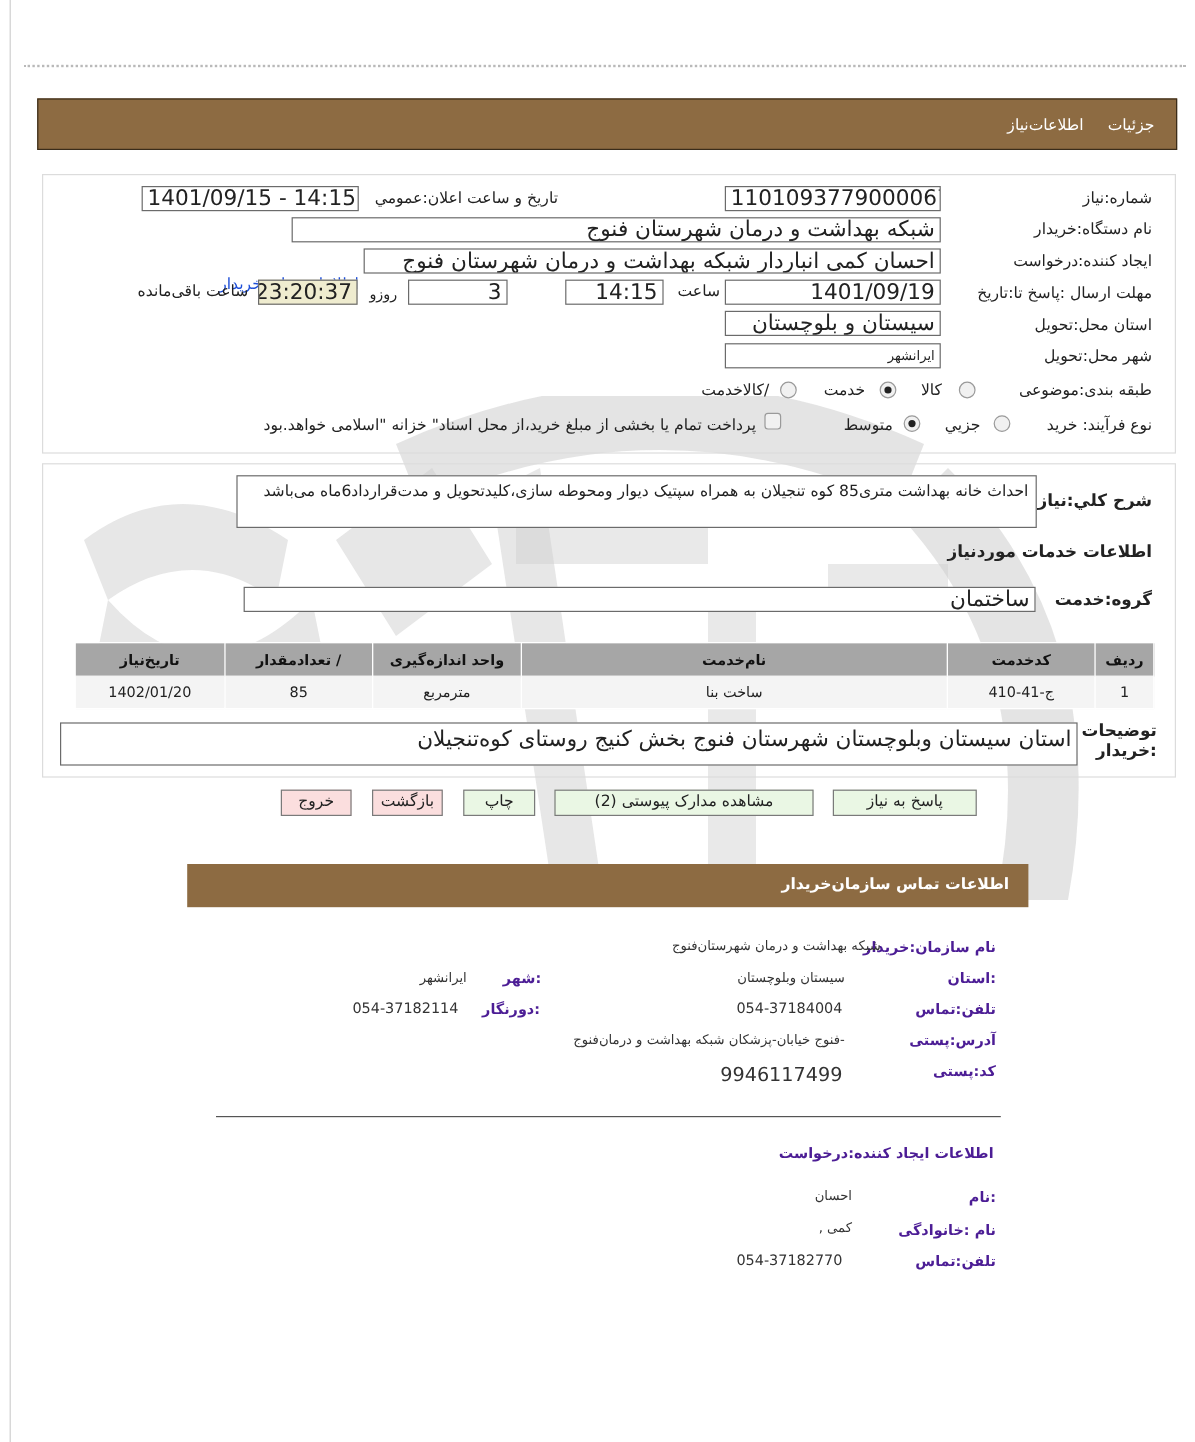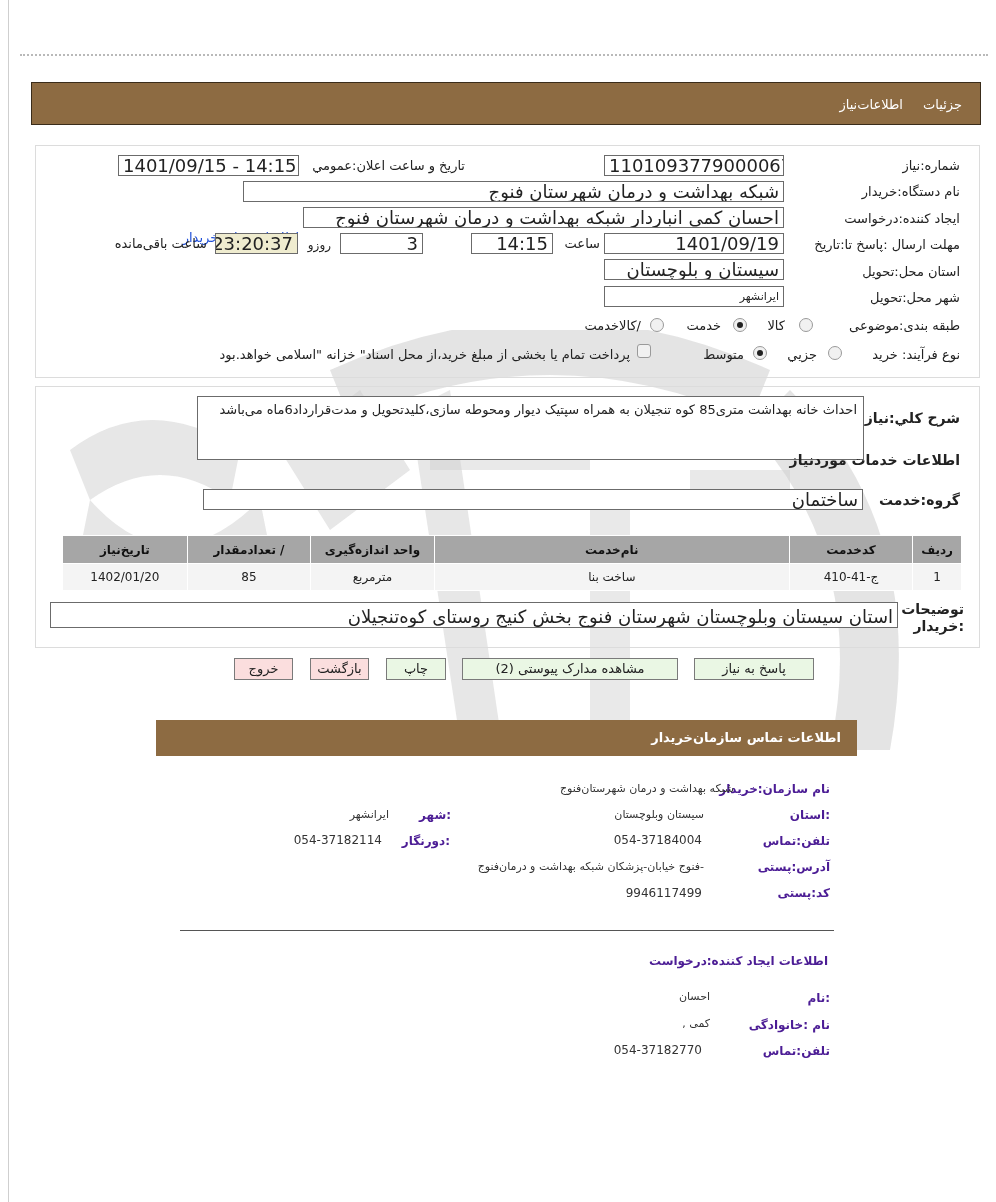--- a/index.html
+++ b/index.html
@@ -31,21 +31,21 @@
   .fld.ltr { text-align: right; direction: ltr; }
   .fld.countdown { background: #efeccf; text-align: center; }
   .link { color: #1d4ed8; margin-top: 20px; }
 
   .radio { position: absolute; width: 14px; height: 14px; border-radius: 50%; border: 1px solid #9a9a9a; background: #f1f1f1; }
   .radio.on::after { content: ""; position: absolute; left: 3px; top: 3px; width: 6px; height: 6px; border-radius: 50%; background: #222; }
   .check { position: absolute; width: 14px; height: 14px; border: 1px solid #9a9a9a; border-radius: 3px; background: #f1f1f1; }
 
   .bold-lbl { position: absolute; direction: rtl; font-weight: bold; font-size: 14px; white-space: nowrap; }
 
-  .desc-box { position: absolute; left: 197px; top: 396px; width: 667px; height: 64px; border: 1px solid #6b6b6b; background: #fff;
+  .desc-box { position: absolute; left: 197px; top: 396px; width: 667px; height: 44px; border: 1px solid #6b6b6b; background: #fff;
               direction: rtl; text-align: right; padding: 4px 6px; font-size: 13px; line-height: 17px; }
 
   table.svc { position: absolute; left: 62px; top: 535px; width: 900px; border-collapse: collapse; direction: rtl; font-size: 12px; }
   table.svc th { background: #a6a6a6; color: #111; font-weight: bold; height: 28px; border: 1px solid #ffffff; padding: 0 8px; }
   table.svc td { background: #f4f4f4; height: 27px; text-align: center; border: 1px solid #ffffff; padding: 0 8px; }
 
   .btn { position: absolute; top: 658px; height: 22px; border: 1px solid #7a7a7a; font-size: 13px; text-align: center; line-height: 20px; direction: rtl; margin-left: 17px; }
   .btn.green { background: #eaf7e4; }
   .btn.pink { background: #fbdede; }
 
@@ -152,21 +152,21 @@
       <td>ج-41-410</td>
       <td>ساخت بنا</td>
       <td>مترمربع</td>
       <td>85</td>
       <td>1402/01/20</td>
     </tr>
   </tbody>
 </table>
 
 <div class="bold-lbl" style="right:32px; top:601px; width:60px; white-space:normal; line-height:17px;">توضیحات :خریدار</div>
-<div class="fld" style="left:50px; top:602px; width:848px; height:26px; line-height:28px;">استان سیستان وبلوچستان شهرستان فنوج بخش کنیج روستای کوه‌تنجیلان</div>
+<div class="fld" style="left:50px; top:602px; width:848px; height:36px; line-height:28px;">استان سیستان وبلوچستان شهرستان فنوج بخش کنیج روستای کوه‌تنجیلان</div>
 
 <div class="btn green" style="left:677px; width:120px;">پاسخ به نیاز</div>
 <div class="btn green" style="left:445px; width:216px;">مشاهده مدارک پیوستی (2)</div>
 <div class="btn green" style="left:369px; width:60px;">چاپ</div>
 <div class="btn pink" style="left:293px; width:59px;">بازگشت</div>
 <div class="btn pink" style="left:217px; width:59px;">خروج</div>
 
 <div class="header-bar2">اطلاعات تماس سازمان‌خریدار</div>
 
 <div class="c-lbl" style="right:166px; top:782px;">نام سازمان:خریدار</div>
@@ -179,21 +179,21 @@
 
 <div class="c-lbl" style="right:166px; top:834px;">تلفن:تماس</div>
 <div class="c-val" style="right:294px; top:833px; font-size:12px;">054-37184004</div>
 <div class="c-lbl" style="right:546px; top:834px;">:دورنگار</div>
 <div class="c-val" style="right:614px; top:833px; font-size:12px;">054-37182114</div>
 
 <div class="c-lbl" style="right:166px; top:860px;">آدرس:پستی</div>
 <div class="c-val" style="right:292px; top:860px;margin-left:36px;">-فنوج خیابان-پزشکان شبکه بهداشت و درمان‌فنوج</div>
 
 <div class="c-lbl" style="right:166px; top:886px;">کد:پستی</div>
-<div class="c-val" style="right:294px; top:886px; font-size:12px;">9946117499</div>
+<div class="c-val" style="right:294px; top:886px; font-size:16px;">9946117499</div>
 
 <div class="hr"></div>
 
 <div class="c-lbl" style="right:168px; top:954px;">اطلاعات ایجاد کننده:درخواست</div>
 
 <div class="c-lbl" style="right:166px; top:991px;">:نام</div>
 <div class="c-val" style="right:286px; top:990px;">احسان</div>
 
 <div class="c-lbl" style="right:166px; top:1018px;">نام :خانوادگی</div>
 <div class="c-val" style="right:286px; top:1017px;">کمی ,</div>

